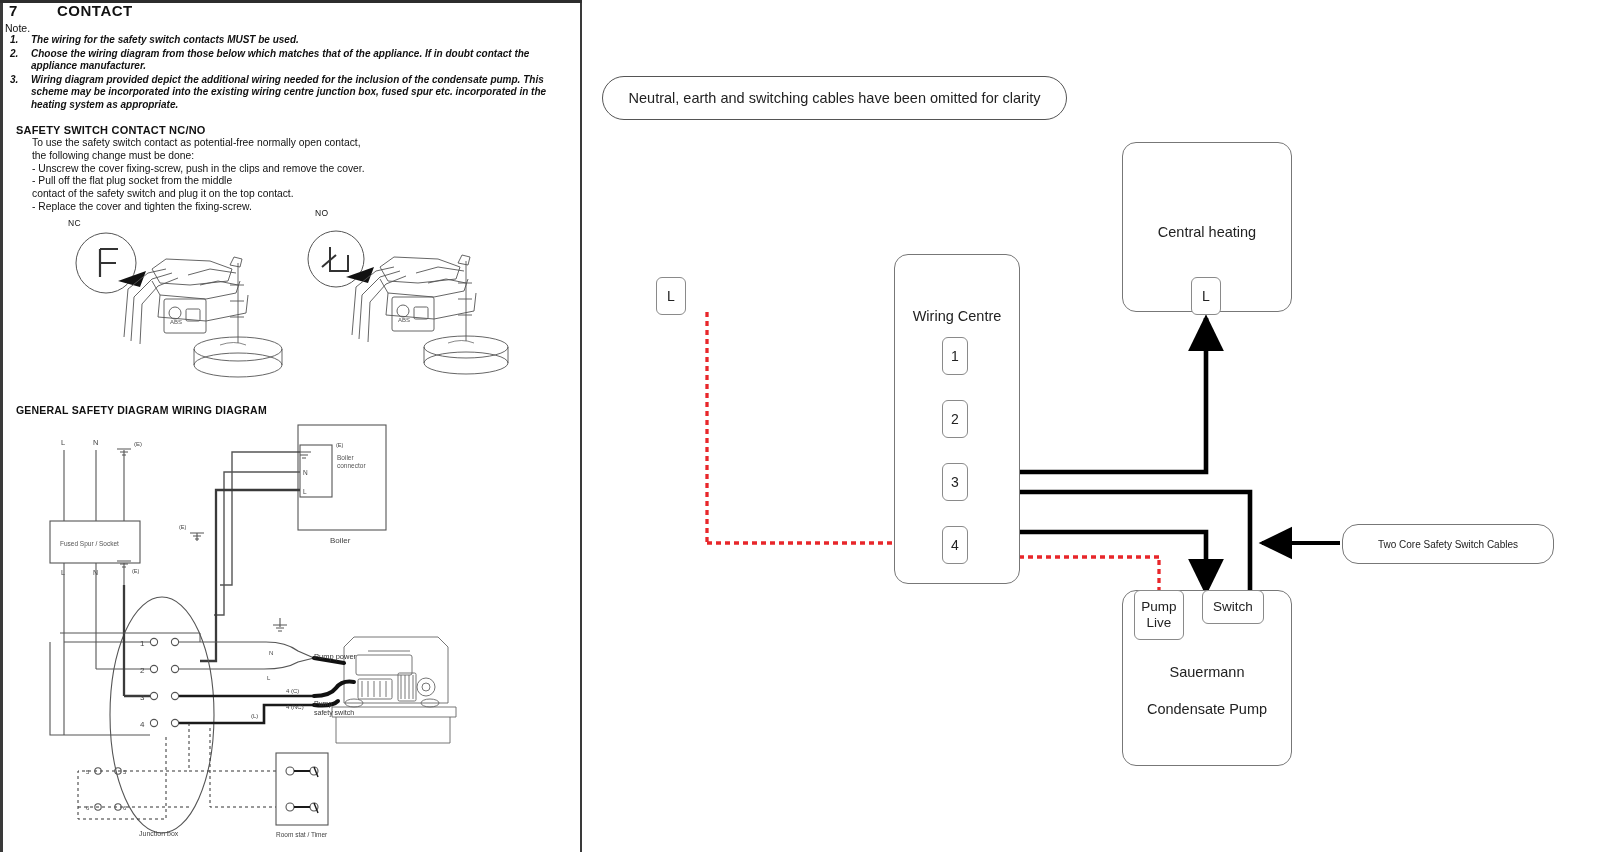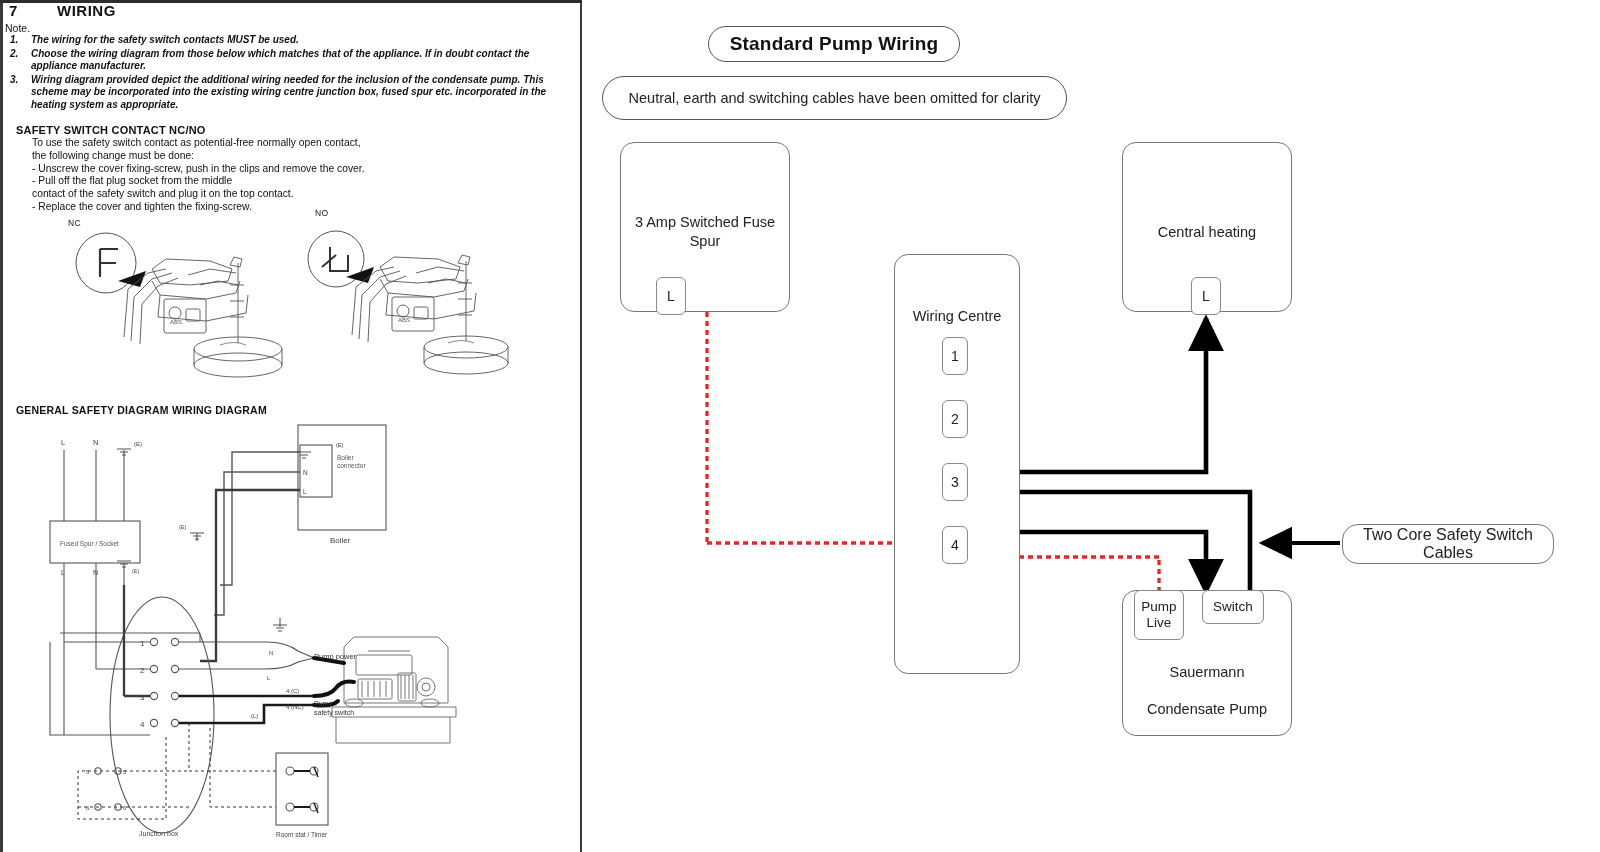--- a/index.html
+++ b/index.html
@@ -74,34 +74,34 @@
   .term{
     position:absolute;border:1.3px solid #8a8a8a;border-radius:6px;background:#fff;
     display:flex;align-items:center;justify-content:center;
     font-size:14px;color:#222;box-sizing:border-box;line-height:16px;text-align:center;
   }
   .term.small{font-size:13.5px;}
 
   .cablebox{
     position:absolute;border:1.4px solid #777;border-radius:16px;background:#fff;
     display:flex;align-items:center;justify-content:center;
-    font-size:16px;color:#222;box-sizing:border-box;text-align:center;
+    font-size:10px;color:#222;box-sizing:border-box;text-align:center;
   }
 
   .wires{position:absolute;left:0;top:0;width:1018px;height:852px;pointer-events:none;}
 </style>
 </head>
 <body>
 
 <div class="page">
 
   <div class="left-panel">
 
     <div class="sec-num">7</div>
-    <div class="sec-title">WIRING</div>
+    <div class="sec-title">CONTACT</div>
     <div class="note-label">Note.</div>
 
     <div class="notes">
       <div class="note-row">
         <div class="note-idx">1.</div>
         <div class="note-txt">The wiring for the safety switch contacts MUST be used.</div>
       </div>
       <div class="note-row">
         <div class="note-idx">2.</div>
         <div class="note-txt">Choose the wiring diagram from those below which matches that of the appliance. If in doubt contact the appliance manufacturer.</div>
@@ -353,48 +353,41 @@
 
       <g>
         <path d="M372 532 L624 532 L624 592" stroke="#000" stroke-width="4.6" fill="none" marker-end="url(#blkArrow)"></path>
       </g>
 
       <g>
         <path d="M758 543 L680 543" stroke="#000" stroke-width="4.2" fill="none" marker-end="url(#blkArrow)"></path>
       </g>
     </svg>
 
-    <div class="pill title-pill" style="left:126px;top:26px;width:252px;height:36px;">
-      <span>Standard Pump Wiring</span>
-    </div>
 
     <div class="pill note-pill" style="left:20px;top:76px;width:465px;height:44px;">
       <span>Neutral, earth and switching cables have been omitted for clarity</span>
     </div>
 
-    <div class="boxy" style="left:38px;top:142px;width:170px;height:170px;">
-      <div class="blabel" style="top:70px;">3 Amp Switched Fuse</div>
-      <div class="blabel" style="top:89px;">Spur</div>
-    </div>
     <div class="term" style="left:74px;top:277px;width:30px;height:38px;">L</div>
 
-    <div class="boxy" style="left:312px;top:254px;width:126px;height:420px;">
+    <div class="boxy" style="left:312px;top:254px;width:126px;height:330px;">
       <div class="blabel" style="top:52px;">Wiring Centre</div>
     </div>
     <div class="term" style="left:360px;top:337px;width:26px;height:38px;">1</div>
     <div class="term" style="left:360px;top:400px;width:26px;height:38px;">2</div>
     <div class="term" style="left:360px;top:463px;width:26px;height:38px;">3</div>
     <div class="term" style="left:360px;top:526px;width:26px;height:38px;">4</div>
 
     <div class="boxy" style="left:540px;top:142px;width:170px;height:170px;">
       <div class="blabel" style="top:80px;">Central heating</div>
     </div>
     <div class="term" style="left:609px;top:277px;width:30px;height:38px;">L</div>
 
-    <div class="boxy" style="left:540px;top:590px;width:170px;height:146px;">
+    <div class="boxy" style="left:540px;top:590px;width:170px;height:176px;">
       <div class="blabel" style="top:72px;">Sauermann</div>
       <div class="blabel" style="top:91px;margin-top:18px;">Condensate Pump</div>
     </div>
     <div class="term small" style="left:552px;top:590px;width:50px;height:50px;flex-direction:column;">
       <span>Pump</span>
       <span>Live</span>
     </div>
     <div class="term small" style="left:620px;top:590px;width:62px;height:34px;">Switch</div>
 
     <div class="cablebox" style="left:760px;top:524px;width:212px;height:40px;">

